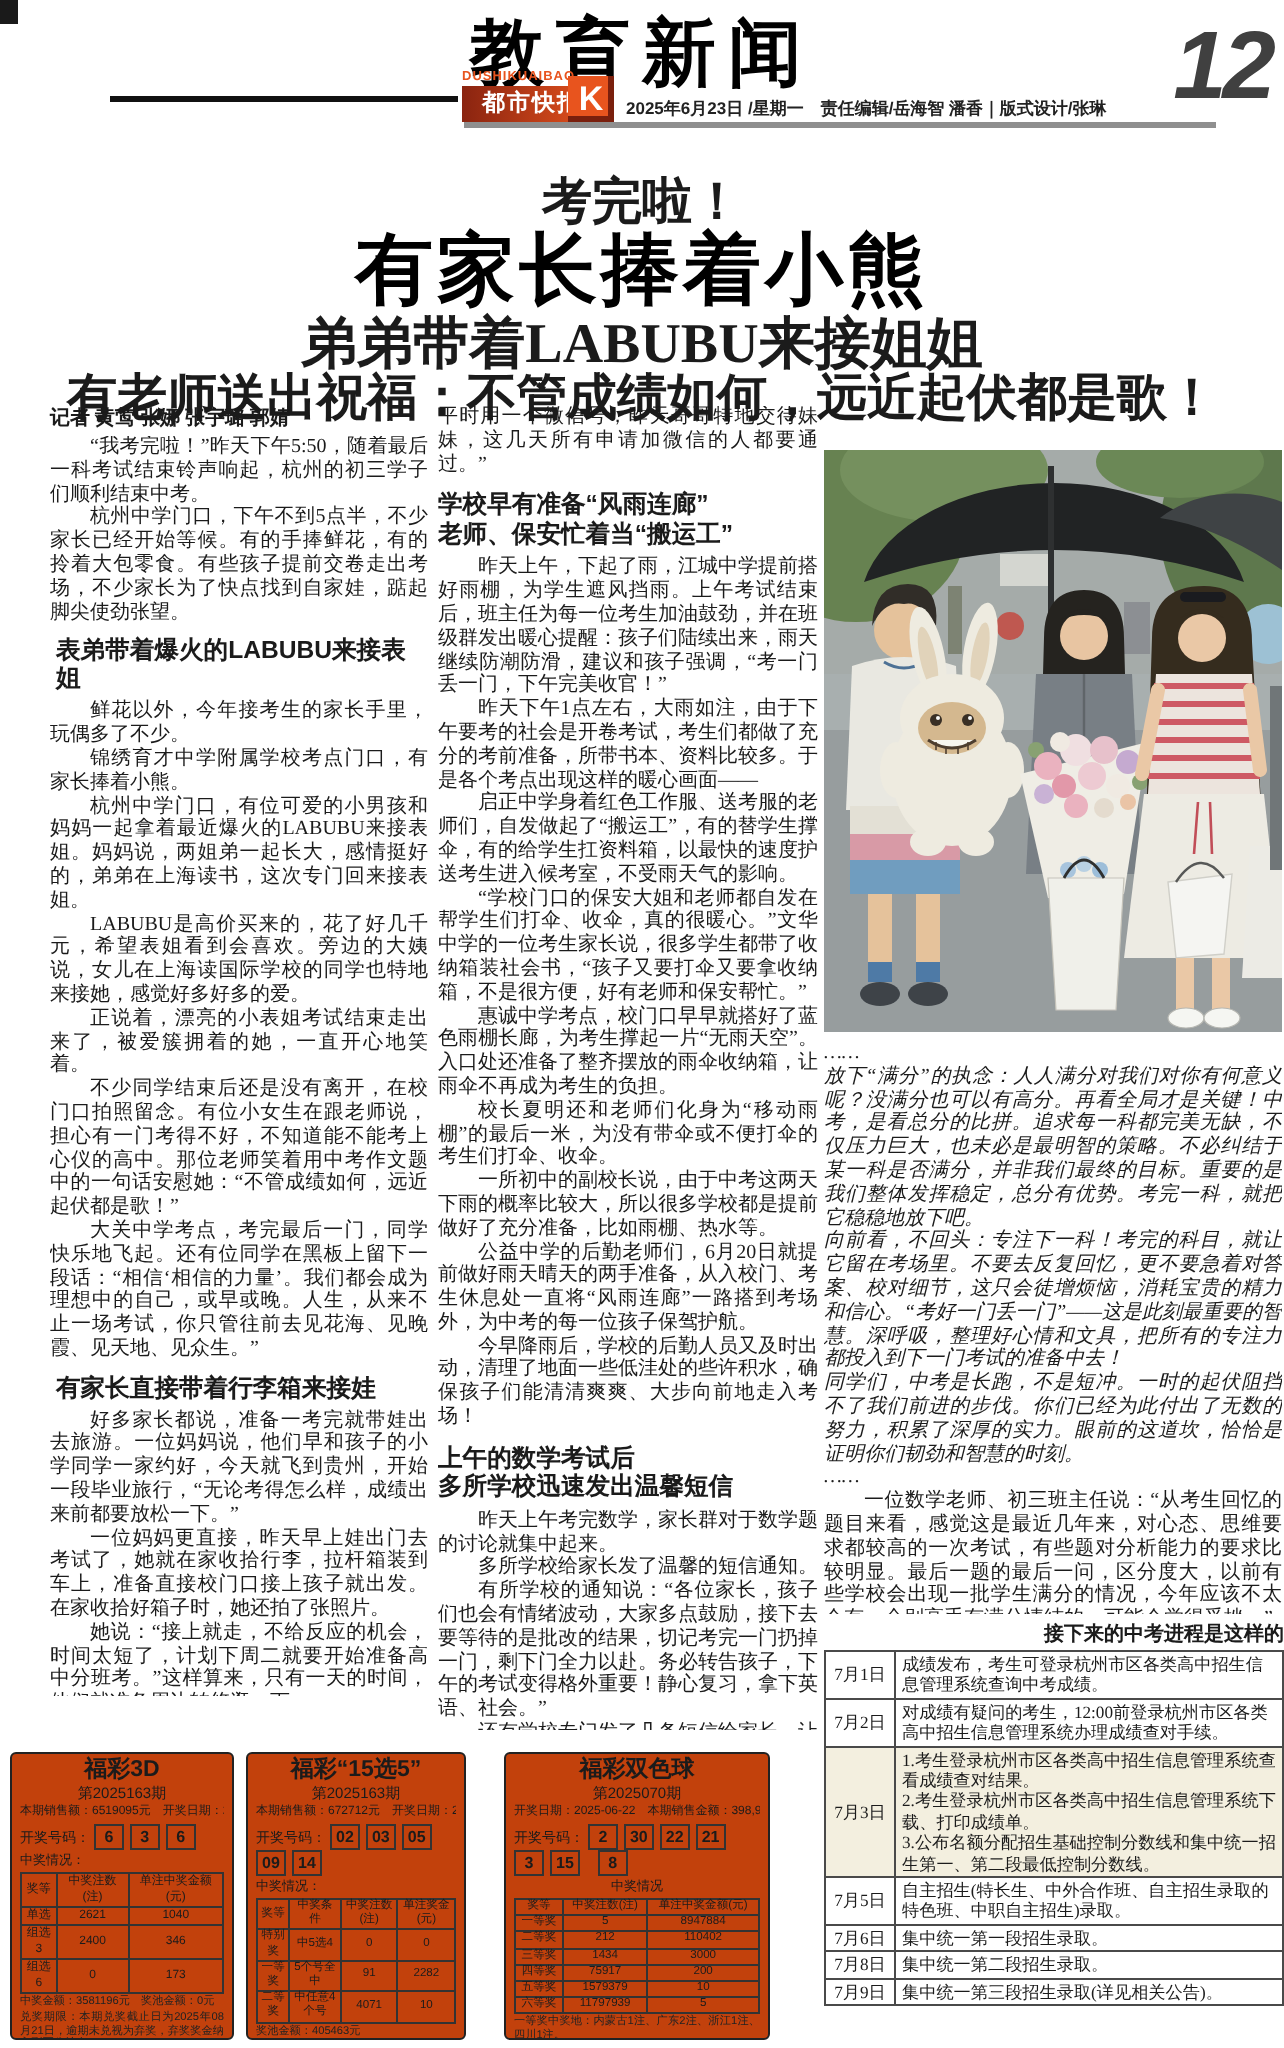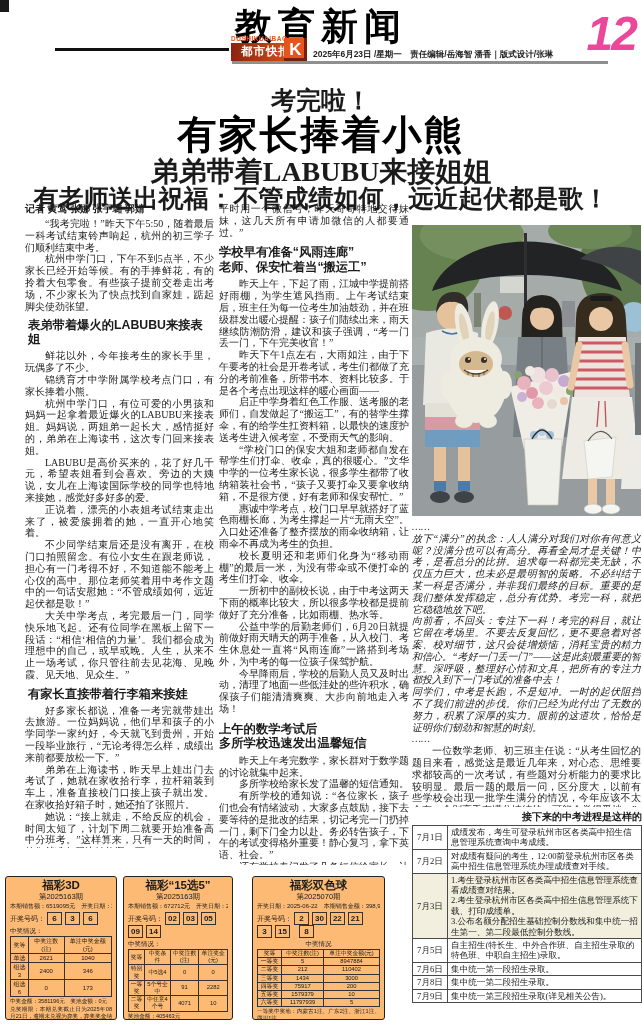--- a/index.html
+++ b/index.html
@@ -15,21 +15,21 @@
   .brand { left:231px; top:35px; width:70px; }
   .brand-en { font-family:"Liberation Sans",sans-serif; font-size:6.5px; font-weight:bold; color:#e8541e; letter-spacing:.5px; }
   .brand-cn { margin-top:1px; background:linear-gradient(90deg,#8a2410,#e8541e); color:#fff;
           font-family:"Liberation Sans",sans-serif; font-weight:bold; font-size:11.5px; padding:1px 4px 2px; text-align:center; letter-spacing:1px; }
   .klogo { left:284px; top:38px; width:23px; height:23px; background:#e8541e; color:#fff; text-align:center;
           font-family:"Liberation Sans",sans-serif; font-weight:900; font-size:17px; line-height:23px;
           box-shadow:inset -3px -3px 0 #7a1f0d; }
   .dateline { left:313px; top:49px; font-family:"Liberation Sans",sans-serif; font-size:8.5px; font-weight:bold; color:#222; }
   .rule-gray { left:232px; top:61px; width:376px; height:3px; background:#8f8f8f; }
   .page-num { right:6px; top:6px; font-family:"Liberation Sans",sans-serif; font-weight:800; font-style:italic;
-          font-size:48px; color:#ec4899; letter-spacing:-2px; }
+          font-size:48px; color:#404040; letter-spacing:-2px; }
 
   
   .kicker { left:0; right:0; top:84px; text-align:center; font-size:25px; font-weight:700; }
   .main-head { left:0; right:0; top:108px; text-align:center; font-family:"Liberation Sans","DejaVu Sans",sans-serif;
           font-size:39px; font-weight:900; letter-spacing:2px; color:#000; }
   .deck1 { left:0; right:0; top:153px; text-align:center; font-size:28px; font-weight:600; }
   .deck2 { left:0; right:0; top:182px; text-align:center; font-size:25px; font-weight:600; }
   .byline { left:25px; top:202px; font-size:10px; font-weight:bold; }
 
   
@@ -47,21 +47,21 @@
   .photo { left:412px; top:225px; width:229px; height:291px; background:#a7acab; }
 
   
   .sched-intro { left:432px; top:810px; width:230px; font-family:"Liberation Sans",sans-serif; font-weight:bold; font-size:10px;text-align:right; }
   .sched { left:412px; top:825px; width:230px; border-collapse:collapse; table-layout:fixed; font-size:8.6px; }
   .sched td { border:1px solid #4a4a4a; padding:1px 3px; line-height:10.4px; vertical-align:middle; }
   .sched td.d { width:32px; text-align:center; padding:1px 1px; }
   .sched tr.shade td { background:#f3efdf; }
 
   
-  .lbox { top:876px; height:144px; border:1.5px solid #222; border-radius:3px; background:#fdba74; padding:2px 4px;
+  .lbox { top:876px; height:144px; border:1.5px solid #222; border-radius:3px; background:#c2410c; padding:2px 4px;
           font-family:"Liberation Sans","DejaVu Sans",sans-serif; box-sizing:border-box; overflow:hidden; }
   .lt { text-align:center; font-weight:bold; font-size:11.5px; line-height:13px; }
   .li { text-align:center; font-size:7.5px; line-height:9px; }
   .ls { font-size:6px; line-height:8px; margin-top:1px; white-space:nowrap; overflow:hidden; }
   .ln { margin:2px 0; font-size:7px; }
   .nc { display:inline-block; border:1px solid #333; min-width:11px; padding:0 1px; margin:0 1px 0 0;
         text-align:center; font-size:8px; line-height:11px; font-weight:bold; }
   .nc.blue { margin-left:6px; }
   .lr { font-size:6.5px; line-height:8px; }
   .lr.center { text-align:center; }
@@ -99,21 +99,21 @@
     <div class="sec-h">表弟带着爆火的LABUBU来接表姐</div>
     <p class="para">鲜花以外，今年接考生的家长手里，玩偶多了不少。</p>
     <p class="para">锦绣育才中学附属学校考点门口，有家长捧着小熊。</p>
     <p class="para">杭州中学门口，有位可爱的小男孩和妈妈一起拿着最近爆火的LABUBU来接表姐。妈妈说，两姐弟一起长大，感情挺好的，弟弟在上海读书，这次专门回来接表姐。</p>
     <p class="para">LABUBU是高价买来的，花了好几千元，希望表姐看到会喜欢。旁边的大姨说，女儿在上海读国际学校的同学也特地来接她，感觉好多好多的爱。</p>
     <p class="para">正说着，漂亮的小表姐考试结束走出来了，被爱簇拥着的她，一直开心地笑着。</p>
     <p class="para">不少同学结束后还是没有离开，在校门口拍照留念。有位小女生在跟老师说，担心有一门考得不好，不知道能不能考上心仪的高中。那位老师笑着用中考作文题中的一句话安慰她：“不管成绩如何，远近起伏都是歌！”</p>
     <p class="para">大关中学考点，考完最后一门，同学快乐地飞起。还有位同学在黑板上留下一段话：“相信‘相信的力量’。我们都会成为理想中的自己，或早或晚。人生，从来不止一场考试，你只管往前去见花海、见晚霞、见天地、见众生。”</p>
     <div class="sec-h">有家长直接带着行李箱来接娃</div>
     <p class="para">好多家长都说，准备一考完就带娃出去旅游。一位妈妈说，他们早和孩子的小学同学一家约好，今天就飞到贵州，开始一段毕业旅行，“无论考得怎么样，成绩出来前都要放松一下。”</p>
-    <p class="para">弟弟在上海读书，昨天早上娃出门去考试了，她就在家收拾行李，拉杆箱装到车上，准备直接校门口接上孩子就出发。在家收拾好箱子时，她还拍了张照片。</p>
+    <p class="para">一位妈妈更直接，昨天早上娃出门去考试了，她就在家收拾行李，拉杆箱装到车上，准备直接校门口接上孩子就出发。在家收拾好箱子时，她还拍了张照片。</p>
     <p class="para">她说：“接上就走，不给反应的机会，时间太短了，计划下周二就要开始准备高中分班考。”这样算来，只有一天的时间，他们就准备周边转悠逛一下。</p>
     <div class="sec-h">有妈妈给双胞胎准备了生日蛋糕</div>
     <p class="para">一位龙凤胎的妈妈说，其实昨天是两个娃的生日，但他们忙中考，顾不上过。她早早预订好了蛋糕，刚刚已经送到了家里，就等着俩娃回去啦。</p>
 
   </div>
 
   <div class="abs col" style="left:219px; top:203px; width:190px; height:662px;">
     <p class="para ni">平时用一个微信号，昨天哥哥特地交待妹妹，这几天所有申请加微信的人都要通过。”</p>
     <div class="sec-h2">学校早有准备“风雨连廊”</div>
     <div class="sec-h2">老师、保安忙着当“搬运工”</div>

